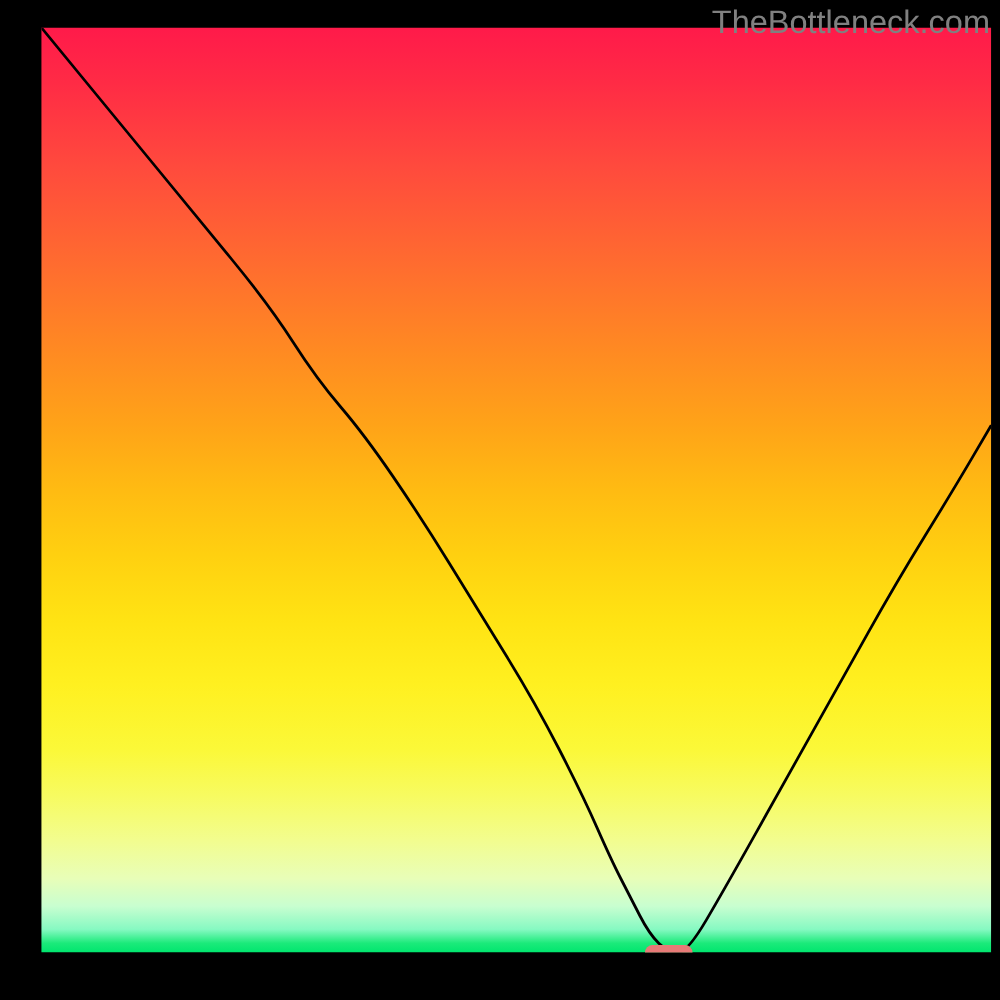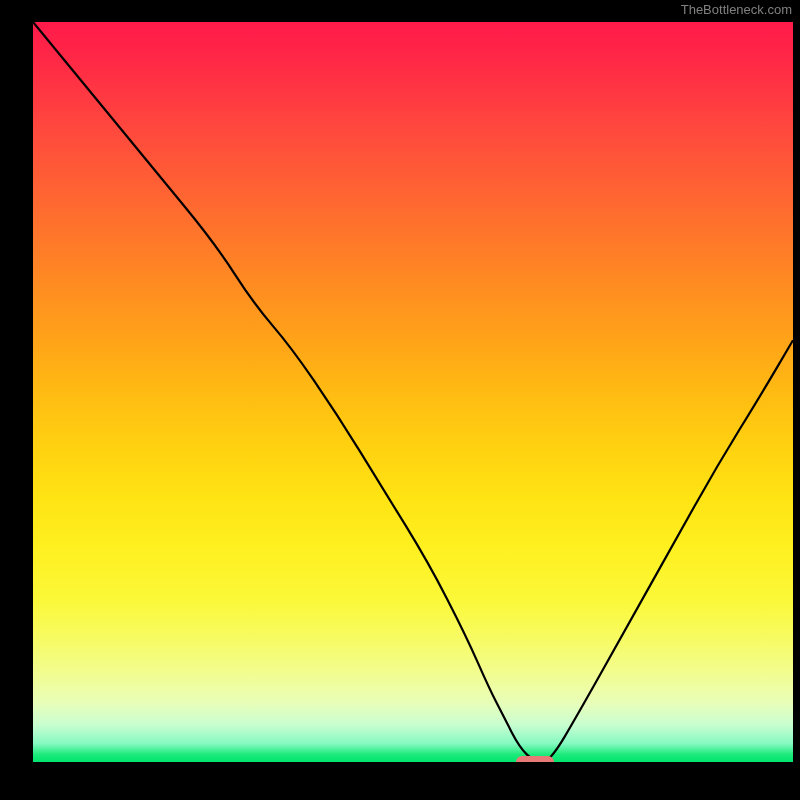--- a/index.html
+++ b/index.html
@@ -14,21 +14,21 @@
   .container {
     position: relative;
     width: 800px;
     height: 800px;
   }
   .watermark {
     position: absolute;
     top: 2px;
     right: 8px;
     color: #808080;
-    font-size: 13px;
+    font-size: 26px;
     font-weight: 500;
     z-index: 10;
   }
   .plot-area {
     position: absolute;
     left: 33px;
     top: 22px;
     width: 760px;
     height: 740px;
     overflow: hidden;

